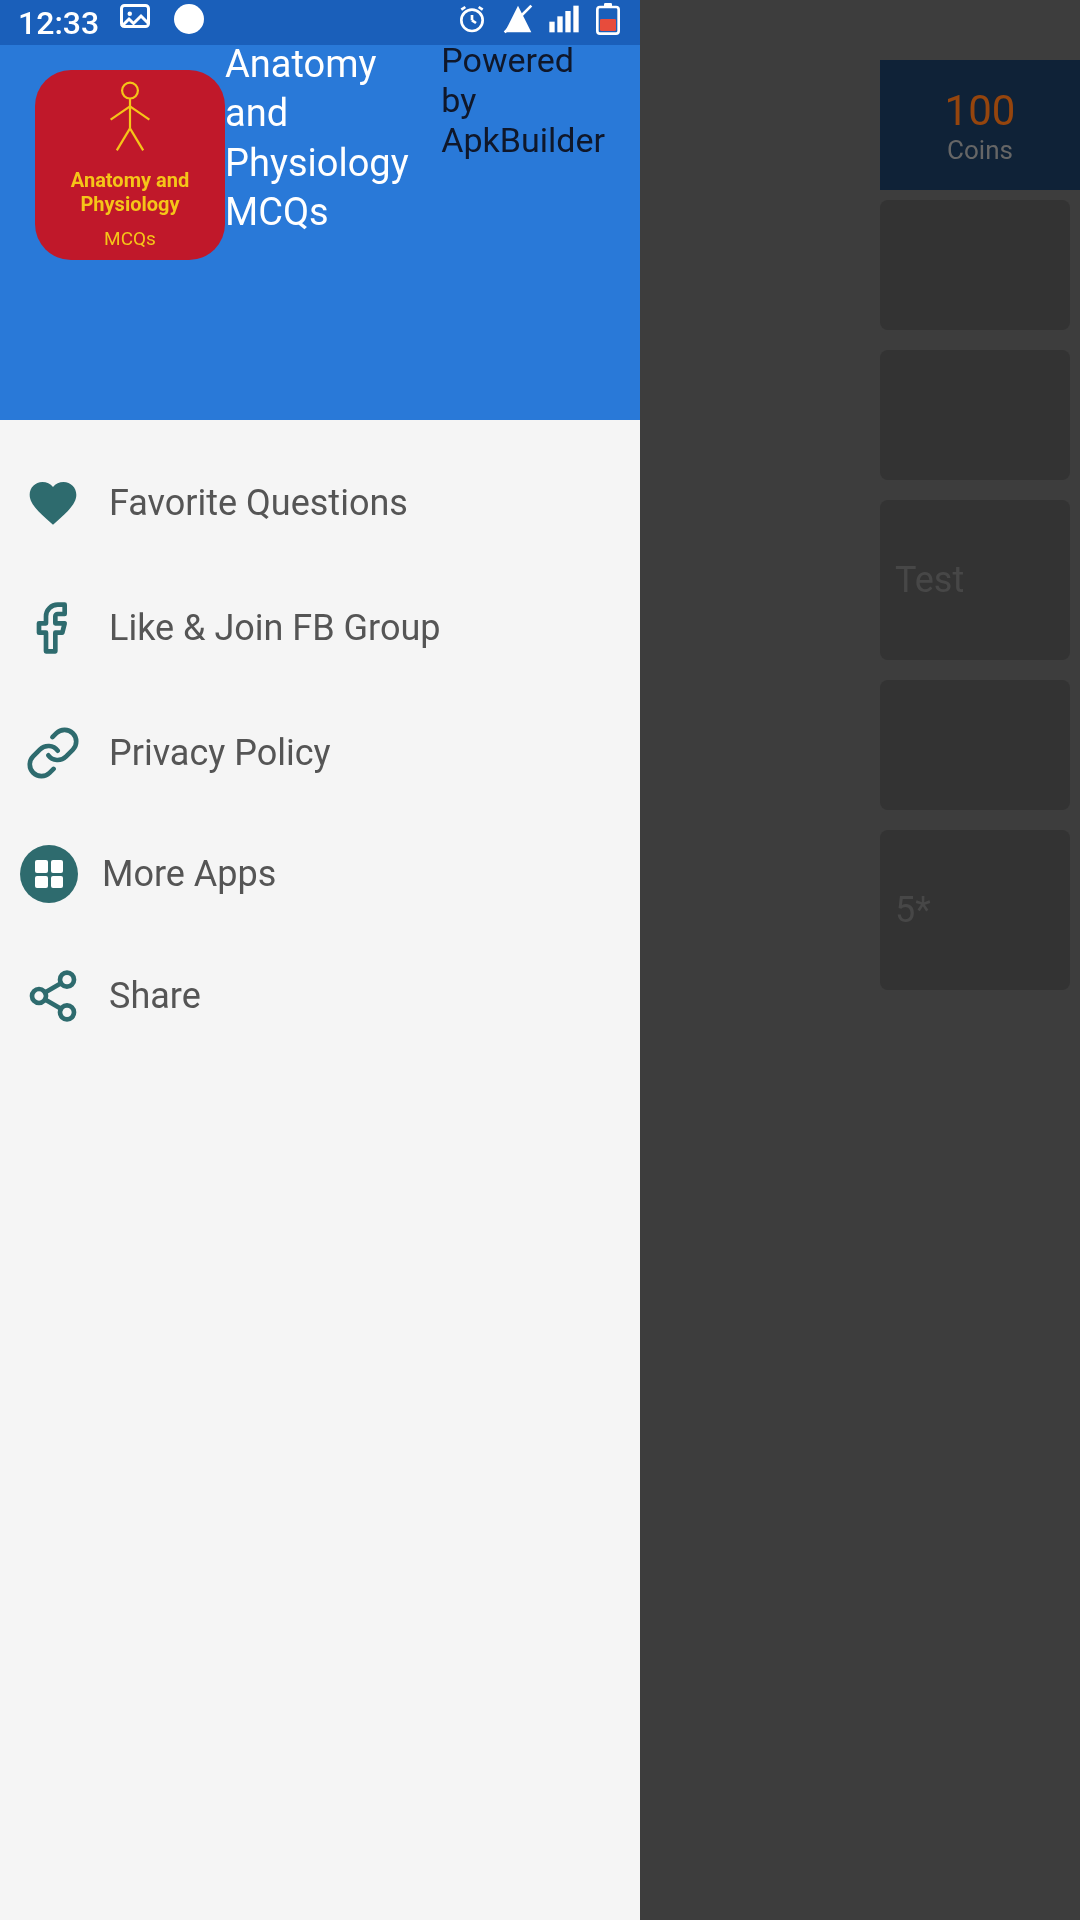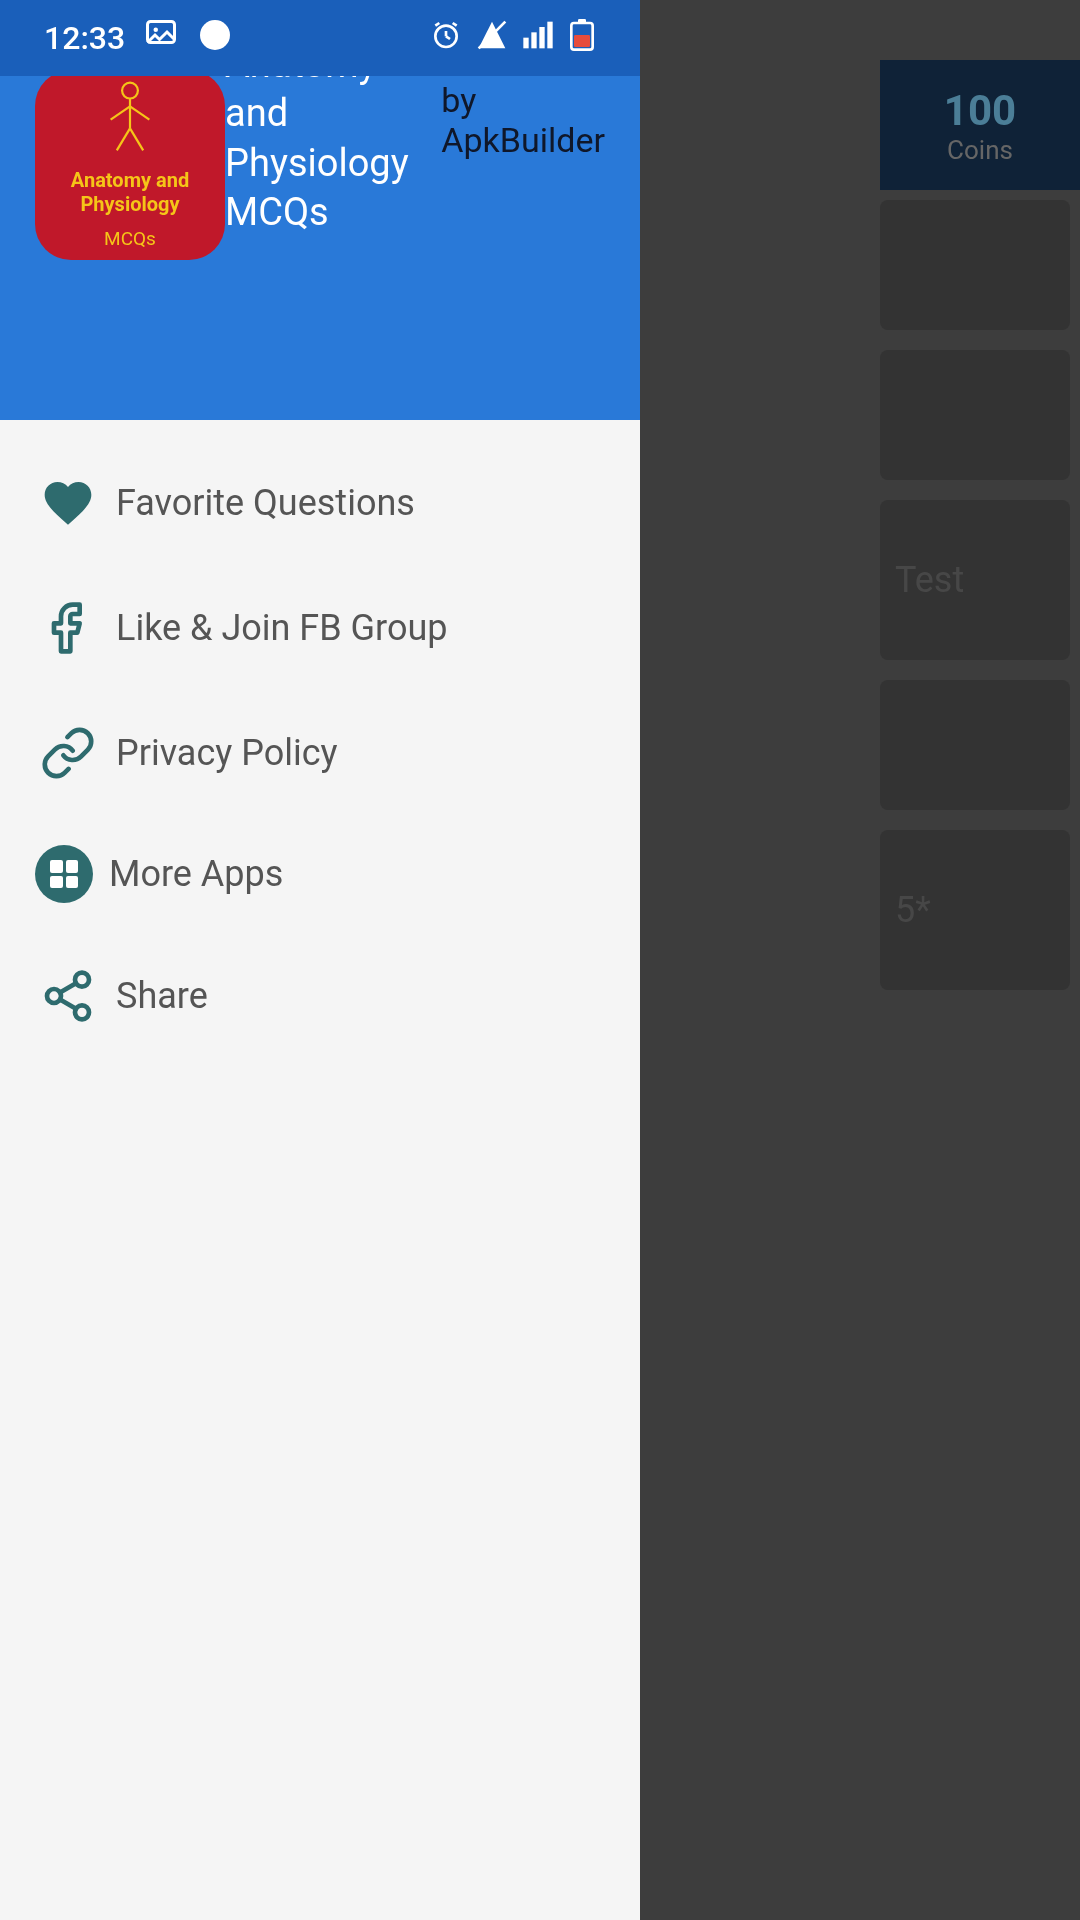--- a/index.html
+++ b/index.html
@@ -13,26 +13,26 @@
       position: relative;
       background: #888;
     }
 
     
     .status-bar {
       position: absolute;
       top: 0;
       left: 0;
       width: 100%;
-      height: 76px;
+      height: 45px;
       background: #1a5fba;
       display: flex;
       align-items: center;
       justify-content: space-between;
-      padding: 0 44px;
+      padding: 0 18px;
       z-index: 100;
     }
 
     .status-left {
       display: flex;
       align-items: center;
       gap: 18px;
     }
 
     .status-time {
@@ -72,23 +72,23 @@
       height: 130px;
       background: #1a3a5c;
       display: flex;
       flex-direction: column;
       align-items: center;
       justify-content: center;
       z-index: 5;
     }
 
     .coins-number {
-      color: #7dd3fc;
+      color: #f97316;
       font-size: 42px;
-      font-weight: bold;
+      font-weight: normal;
     }
 
     .coins-label {
       color: #aaa;
       font-size: 26px;
     }
 
     
     .right-cards {
       position: absolute;
@@ -208,23 +208,23 @@
       flex: 1;
       background: #f5f5f5;
       display: flex;
       flex-direction: column;
       padding: 20px 0;
     }
 
     .menu-item {
       display: flex;
       align-items: center;
-      padding: 30px 35px;
+      padding: 30px 20px;
       cursor: pointer;
-      gap: 16px;
+      gap: 24px;
     }
 
     .menu-icon {
       width: 65px;
       height: 65px;
       display: flex;
       align-items: center;
       justify-content: center;
       flex-shrink: 0;
     }

